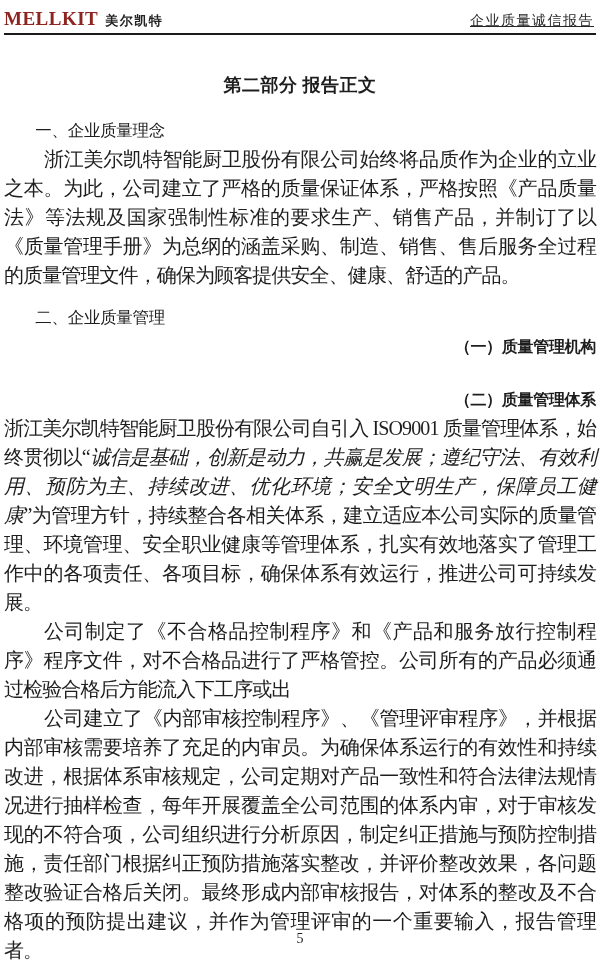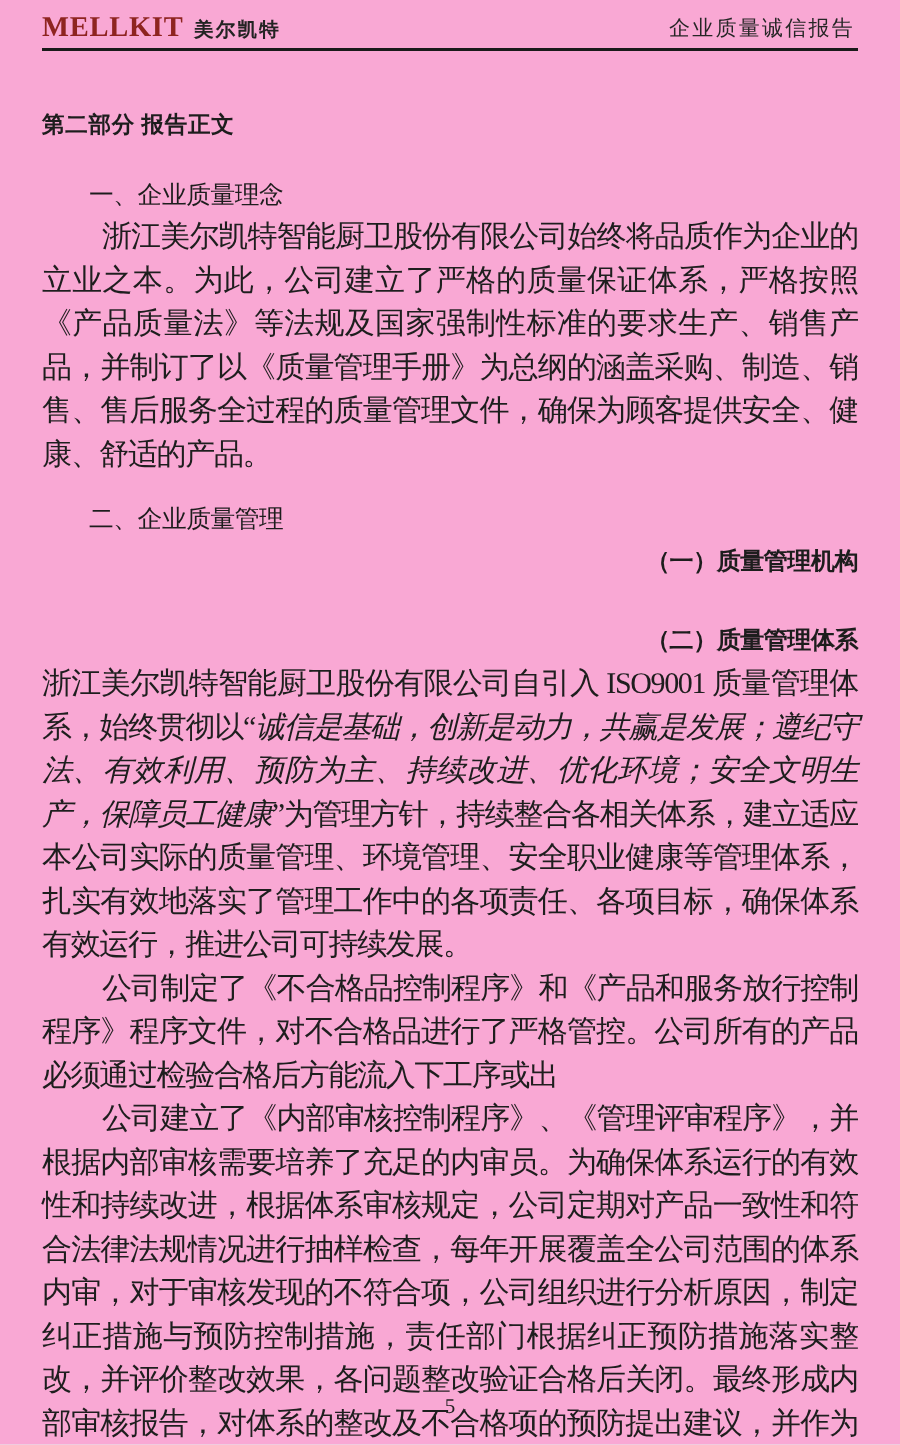--- a/index.html
+++ b/index.html
@@ -1,47 +1,48 @@
 <!DOCTYPE html>
 <html style="--brand-red: #8e2420; --text-color: #1d1d1d; --rule-color: #1a1a1a;"><head>
 <meta charset="utf-8">
 <style>
   html,body { margin:0; padding:0; background:#e8e8e8; }
   .page {
     position:relative;
     width:600px; height:963px;
     margin:0 auto;
-    background:#f9a8d4;
+    background:#ffffff;
     box-sizing:border-box;
-    padding:0 28px;
+    padding:0 4px;
     overflow:hidden;
     font-family:"Liberation Serif","DejaVu Serif",serif;
     color:var(--text-color,#1d1d1d);
   }
   
   .page-header {
     display:flex; justify-content:space-between; align-items:flex-end;
     padding:9px 2px 3px 0;
     border-bottom:2px solid var(--rule-color,#1a1a1a);
   }
   .logo { display:flex; align-items:baseline; }
   .logo-en {
     color:var(--brand-red,#8e2420);
     font-size:19px; font-weight:700; letter-spacing:0.5px; line-height:20px;
   }
   .logo-cn {
     font-size:13px; font-weight:700; margin-left:7px; letter-spacing:1.5px;
     color:#232323;
   }
   .header-right {
-    font-size:14px; letter-spacing:1.5px; color:#262626; line-height:18px;
+    font-size:14px; letter-spacing:1.5px; color:#262626; line-height:18px;text-decoration:underline;
   }
   
   .doc-title {
-    font-size:15px; font-weight:700; letter-spacing:0.5px;
+    text-align:center;
+    font-size:18px; font-weight:700; letter-spacing:0.5px;
     margin:36px 0 0 0; line-height:29px;
   }
   .sec-heading {
     font-size:16.5px; font-weight:400;
     margin:0; line-height:29px;
     text-indent:1.9em;
     letter-spacing:-0.3px;
   }
   .sec-heading.gap-above { margin-top:13px; }
   .sub-heading {

